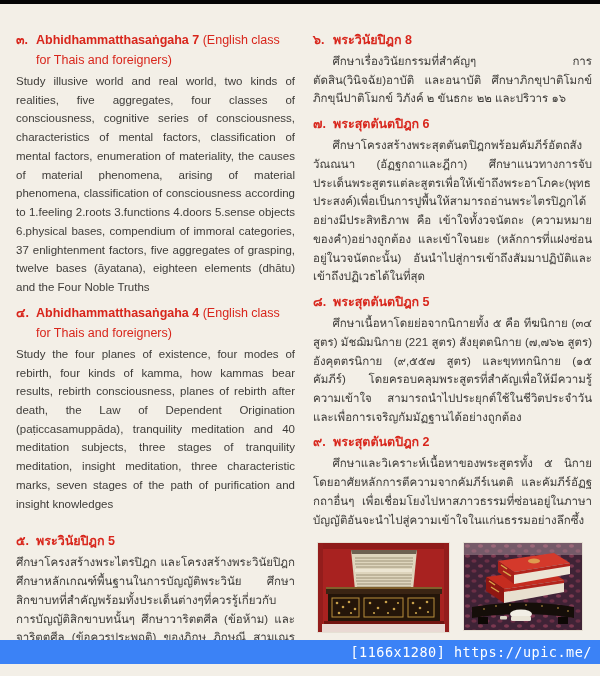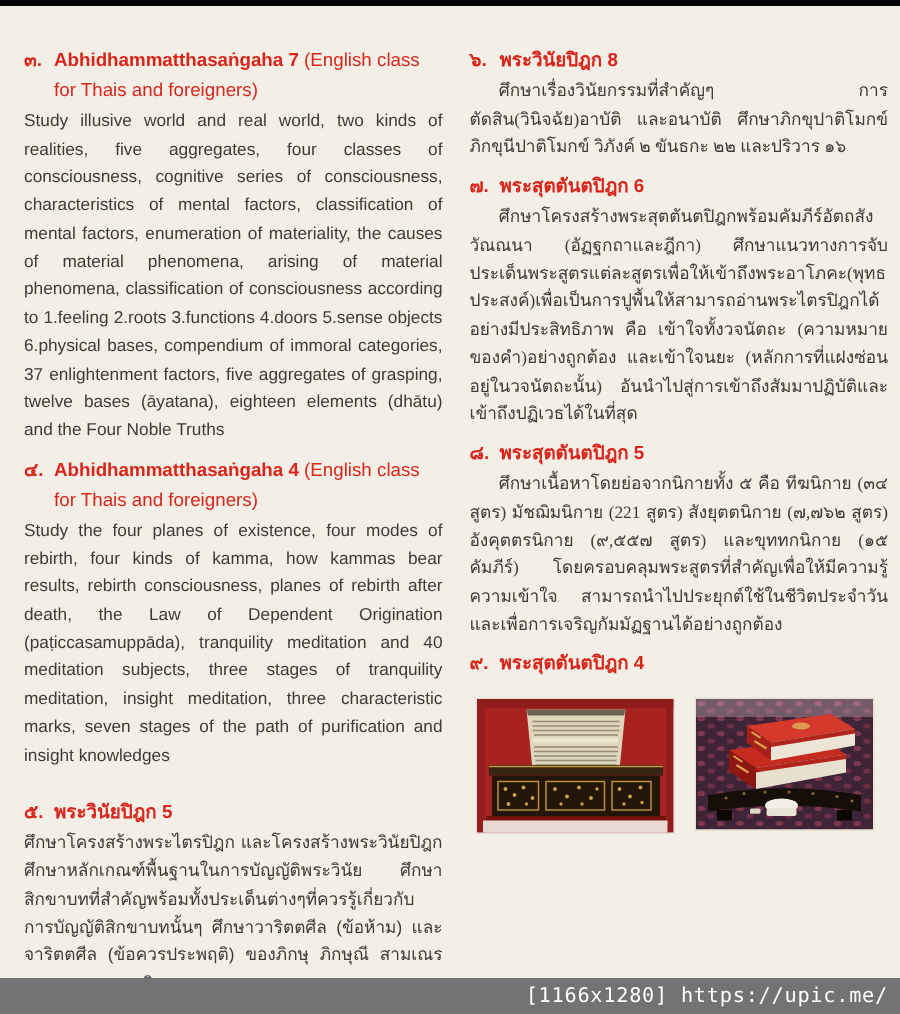--- a/index.html
+++ b/index.html
@@ -29,29 +29,29 @@
   }
   .sec-head .num{position:absolute;left:0;top:0;}
   .sec-head .suffix{font-weight:normal;}
   .sec-body{
     font-size:11.5px;
     line-height:1.63;
     color:#3d3b38;
     text-align:justify;
     margin:0;
   }
-  .sec-body.indent{text-indent:1.7em;font-family:Liberation Serif, serif;}
+  .sec-body.indent{text-indent:1.7em;}
   .mt-lg{margin-top:18px;}
   .photos{
     display:flex;gap:13px;margin-top:13px;margin-left:4px;align-items:flex-start;
   }
   .photo{flex:0 0 auto;line-height:0;border:1px solid #e6e0d4;}
   .footer-bar{
-    position:absolute;left:0;right:0;bottom:0;height:24px;
-    background:#737373;color:#fff;
+    position:absolute;left:0;right:0;bottom:12px;height:24px;
+    background:#3b82f6;color:#fff;
     display:flex;align-items:center;justify-content:flex-end;
     padding-right:8px;box-sizing:border-box;
     font-family:"DejaVu Sans Mono", monospace;
     font-size:13.5px;letter-spacing:0.5px;
   }
 </style>
 </head>
 <body>
 
 <div class="page">
@@ -102,22 +102,23 @@
 
       <div class="sec">
         <div class="sec-head">
           <span class="num">๘.</span><span class="title">พระสุตตันตปิฎก 5</span>
         </div>
         <p class="sec-body indent">ศึกษาเนื้อหาโดยย่อจากนิกายทั้ง ๕ คือ ทีฆนิกาย (๓๔ สูตร) มัชฌิมนิกาย (221 สูตร) สังยุตตนิกาย (๗,๗๖๒ สูตร) อังคุตตรนิกาย (๙,๕๕๗ สูตร) และขุททกนิกาย (๑๕ คัมภีร์) โดยครอบคลุมพระสูตรที่สำคัญเพื่อให้มีความรู้ความเข้าใจ สามารถนำไปประยุกต์ใช้ในชีวิตประจำวัน และเพื่อการเจริญกัมมัฏฐานได้อย่างถูกต้อง</p>
       </div>
 
       <div class="sec">
         <div class="sec-head">
-          <span class="num">๙.</span><span class="title">พระสุตตันตปิฎก 4</span>
-        </div>
+          <span class="num">๙.</span><span class="title">พระสุตตันตปิฎก 2</span>
+        </div>
+        <p class="sec-body indent">ศึกษาและวิเคราะห์เนื้อหาของพระสูตรทั้ง ๕ นิกายโดยอาศัยหลักการตีความจากคัมภีร์เนตติ และคัมภีร์อัฏฐกถาอื่นๆ เพื่อเชื่อมโยงไปหาสภาวธรรมที่ซ่อนอยู่ในภาษาบัญญัติอันจะนำไปสู่ความเข้าใจในแก่นธรรมอย่างลึกซึ้ง</p>
       </div>
 
       <div class="photos">
 
         <div class="photo">
           <svg width="131" height="89" viewBox="0 0 131 89" xmlns="http://www.w3.org/2000/svg">
             <rect x="0" y="0" width="131" height="89" fill="#a82220"></rect>
             <rect x="0" y="0" width="131" height="6" fill="#8f1b1a"></rect>
             <rect x="0" y="0" width="5" height="89" fill="#931d1c"></rect>
             <rect x="126" y="0" width="5" height="89" fill="#931d1c"></rect>

